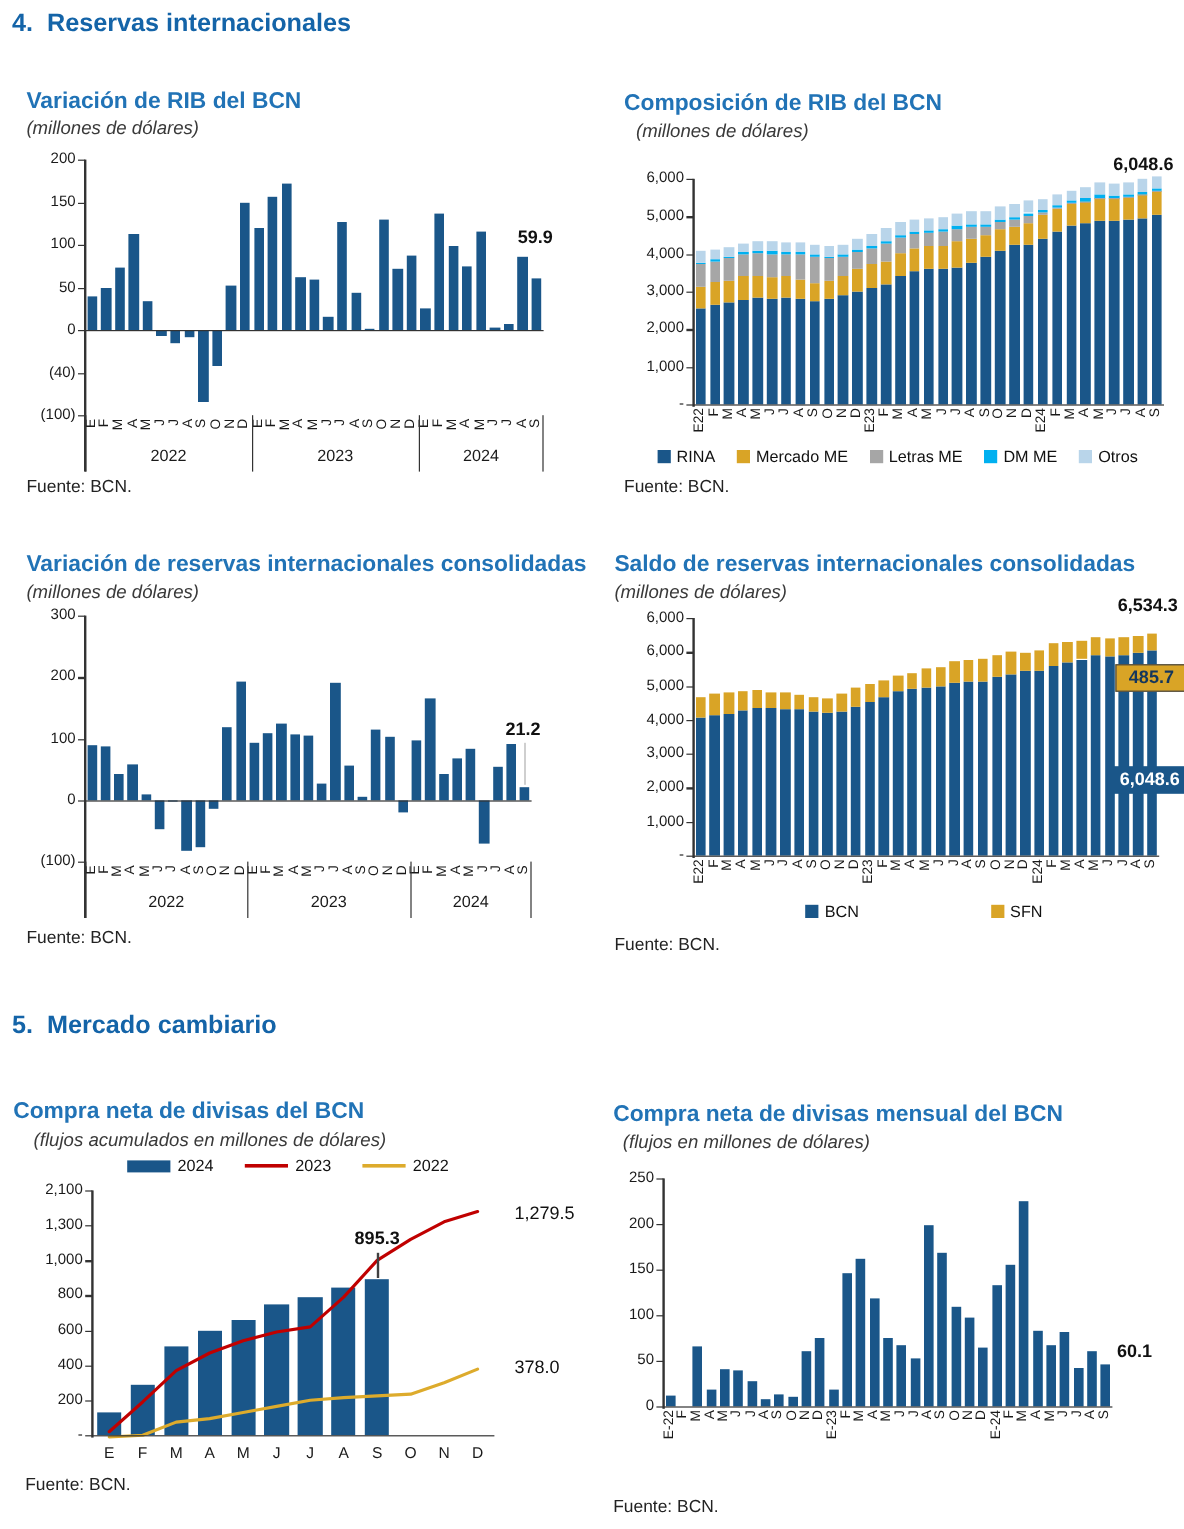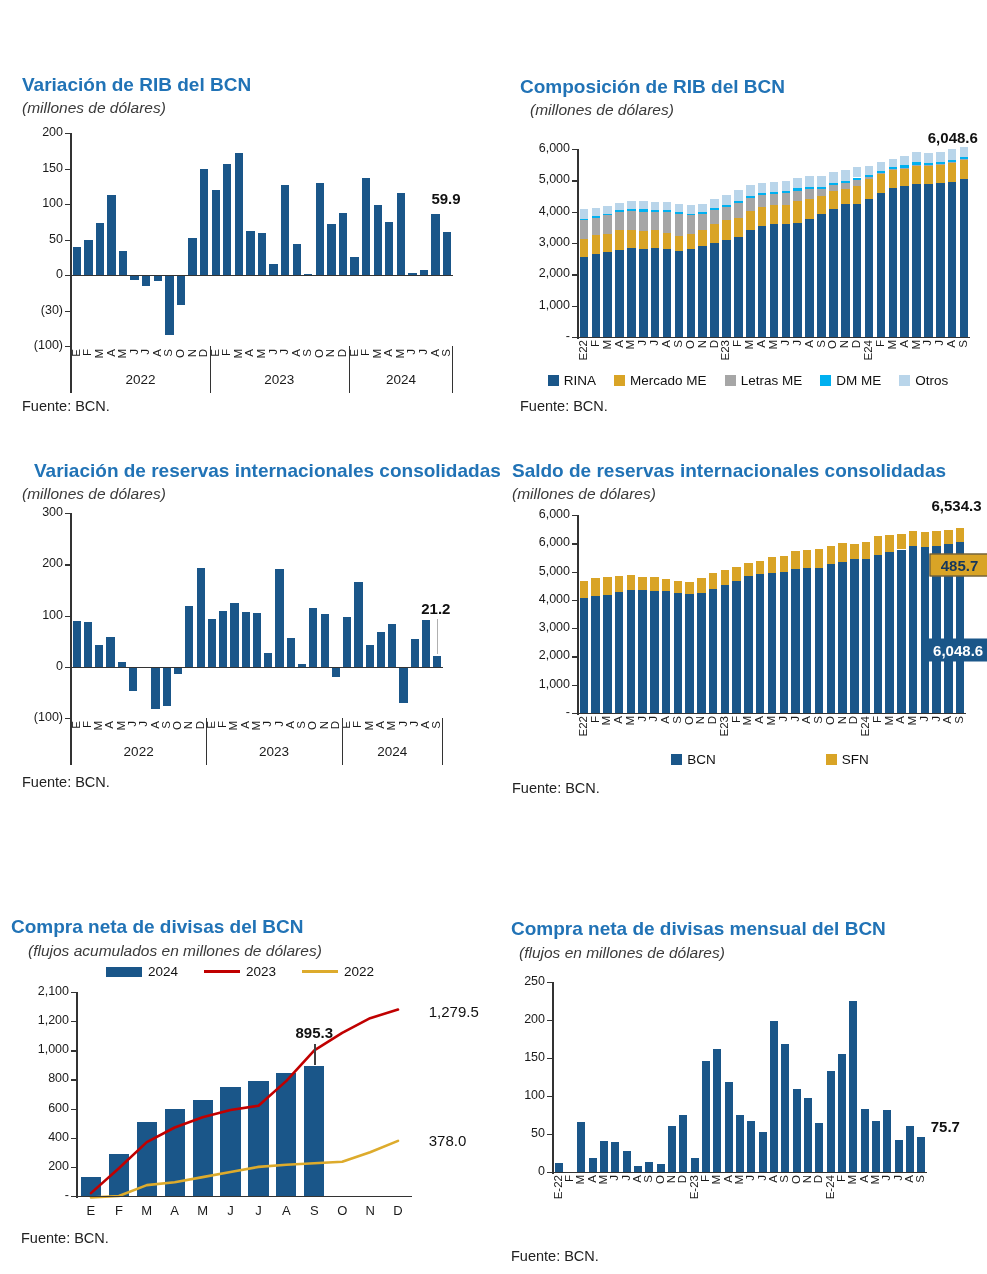--- a/index.html
+++ b/index.html
@@ -30,36 +30,37 @@
   .lgitem{display:flex;align-items:center;white-space:nowrap;}
   .lg-sq{width:11px;height:11px;margin-right:5px;display:inline-block;}
   .lg-bar{width:36px;height:10px;margin-right:6px;display:inline-block;}
   .lg-line{width:36px;height:3.5px;margin-right:6px;display:inline-block;}
 </style>
 </head>
 <body>
 
 <div id="page">
 
+  <div class="section-h" style="left:10px;top:8px;">4.  Reservas internacionales</div>
 
   <div>
     <div class="ctitle" style="left:22px;top:74px;">Variación de RIB del BCN</div>
     <div class="csub" style="left:22px;top:99px;">(millones de dólares)</div>
     <div class="canvas" style="left:71px;top:133px;width:382px;height:213px;">
         <div class="yt" style="top: -8px;">200</div>
         <div class="ym" style="top: 0px;"></div>
         <div class="yt" style="top: 27.5px;">150</div>
         <div class="ym" style="top: 35.5px;"></div>
         <div class="yt" style="top: 63px;">100</div>
         <div class="ym" style="top: 71px;"></div>
         <div class="yt" style="top: 98.5px;">50</div>
         <div class="ym" style="top: 106.5px;"></div>
         <div class="yt" style="top: 134px;">0</div>
         <div class="ym" style="top: 142px;"></div>
-        <div class="yt" style="top: 169.5px;">(30)</div>
+        <div class="yt" style="top: 169.5px;">(40)</div>
         <div class="ym" style="top: 177.5px;"></div>
         <div class="yt" style="top: 205px;">(100)</div>
         <div class="ym" style="top: 213px;"></div>
         <div class="axl" style="height: 260px;"></div>
         <div class="bar" style="left: 1.62061px; width: 8.33455px; background: rgb(26, 86, 137); top: 113.6px; height: 28.4px;"></div>
         <div class="bar" style="left: 13.1964px; width: 8.33455px; background: rgb(26, 86, 137); top: 106.5px; height: 35.5px;"></div>
         <div class="bar" style="left: 24.7721px; width: 8.33455px; background: rgb(26, 86, 137); top: 90.17px; height: 51.83px;"></div>
         <div class="bar" style="left: 36.3479px; width: 8.33455px; background: rgb(26, 86, 137); top: 62.48px; height: 79.52px;"></div>
         <div class="bar" style="left: 47.9236px; width: 8.33455px; background: rgb(26, 86, 137); top: 117.86px; height: 24.14px;"></div>
         <div class="bar" style="left: 59.4994px; width: 8.33455px; background: rgb(26, 86, 137); top: 142px; height: 4.97px;"></div>
@@ -375,21 +376,21 @@
         </span>
       <span class="lgitem">
           <span class="lg-sq" style="background-color: rgb(185, 213, 234);"></span>
           <span>Otros</span>
         </span>
     </div>
     <div class="fuente" style="left:520px;top:398px;">Fuente: BCN.</div>
   </div>
 
   <div>
-    <div class="ctitle" style="left:34px;top:460px;">Variación de reservas internacionales consolidadas</div>
+    <div class="ctitle" style="left:22px;top:460px;">Variación de reservas internacionales consolidadas</div>
     <div class="csub" style="left:22px;top:485px;">(millones de dólares)</div>
     <div class="canvas" style="left:71px;top:513px;width:372px;height:205px;">
         <div class="yt" style="top: -8px;">300</div>
         <div class="ym" style="top: 0px;"></div>
         <div class="yt" style="top: 43.25px;">200</div>
         <div class="ym" style="top: 51.25px;"></div>
         <div class="yt" style="top: 94.5px;">100</div>
         <div class="ym" style="top: 102.5px;"></div>
         <div class="yt" style="top: 145.75px;">0</div>
         <div class="ym" style="top: 153.75px;"></div>
@@ -607,20 +608,21 @@
           <span>BCN</span>
         </span>
       <span class="lgitem">
           <span class="lg-sq" style="background-color: rgb(217, 164, 38);"></span>
           <span>SFN</span>
         </span>
     </div>
     <div class="fuente" style="left:512px;top:780px;">Fuente: BCN.</div>
   </div>
 
+  <div class="section-h" style="left:10px;top:843px;">5.  Mercado cambiario</div>
 
   <div>
     <div class="ctitle" style="left:11px;top:916px;">Compra neta de divisas del BCN</div>
     <div class="csub" style="left:28px;top:942px;">(flujos acumulados en millones de dólares)</div>
     <div class="lgrow" style="left:60px;top:964px;width:360px;gap:26px;">
       <span class="lgitem">
           <span class="lg-bar" style="background-color: rgb(26, 86, 137);"></span>
           <span>2024</span>
         </span>
       <span class="lgitem">
@@ -628,21 +630,21 @@
           <span>2023</span>
         </span>
       <span class="lgitem">
           <span class="lg-line" style="background-color: rgb(221, 171, 44);"></span>
           <span>2022</span>
         </span>
     </div>
     <div class="canvas" style="left:77px;top:992px;width:335px;height:204px;">
         <div class="yt" style="top: -8px;">2,100</div>
         <div class="ym" style="top: 0px;"></div>
-        <div class="yt" style="top: 21.1429px;">1,200</div>
+        <div class="yt" style="top: 21.1429px;">1,300</div>
         <div class="ym" style="top: 29.1429px;"></div>
         <div class="yt" style="top: 50.2857px;">1,000</div>
         <div class="ym" style="top: 58.2857px;"></div>
         <div class="yt" style="top: 79.4286px;">800</div>
         <div class="ym" style="top: 87.4286px;"></div>
         <div class="yt" style="top: 108.571px;">600</div>
         <div class="ym" style="top: 116.571px;"></div>
         <div class="yt" style="top: 137.714px;">400</div>
         <div class="ym" style="top: 145.714px;"></div>
         <div class="yt" style="top: 166.857px;">200</div>
@@ -761,18 +763,18 @@
         <div class="xr" style="left: 259.333px; top: 193px;">D</div>
         <div class="xr" style="left: 270.667px; top: 193px;">E-24</div>
         <div class="xr" style="left: 282px; top: 193px;">F</div>
         <div class="xr" style="left: 293.333px; top: 193px;">M</div>
         <div class="xr" style="left: 304.667px; top: 193px;">A</div>
         <div class="xr" style="left: 316px; top: 193px;">M</div>
         <div class="xr" style="left: 327.333px; top: 193px;">J</div>
         <div class="xr" style="left: 338.667px; top: 193px;">J</div>
         <div class="xr" style="left: 350px; top: 193px;">A</div>
         <div class="xr" style="left: 361.333px; top: 193px;">S</div>
-        <div class="ann" style="font-weight: bold; left: 377.74px; top: 144.4px; transform: translate(0px, -50%);">75.7</div>
+        <div class="ann" style="font-weight: bold; left: 377.74px; top: 144.4px; transform: translate(0px, -50%);">60.1</div>
       </div>
     <div class="fuente" style="left:511px;top:1248px;">Fuente: BCN.</div>
   </div>
 
 </div>
 
 </body></html>

